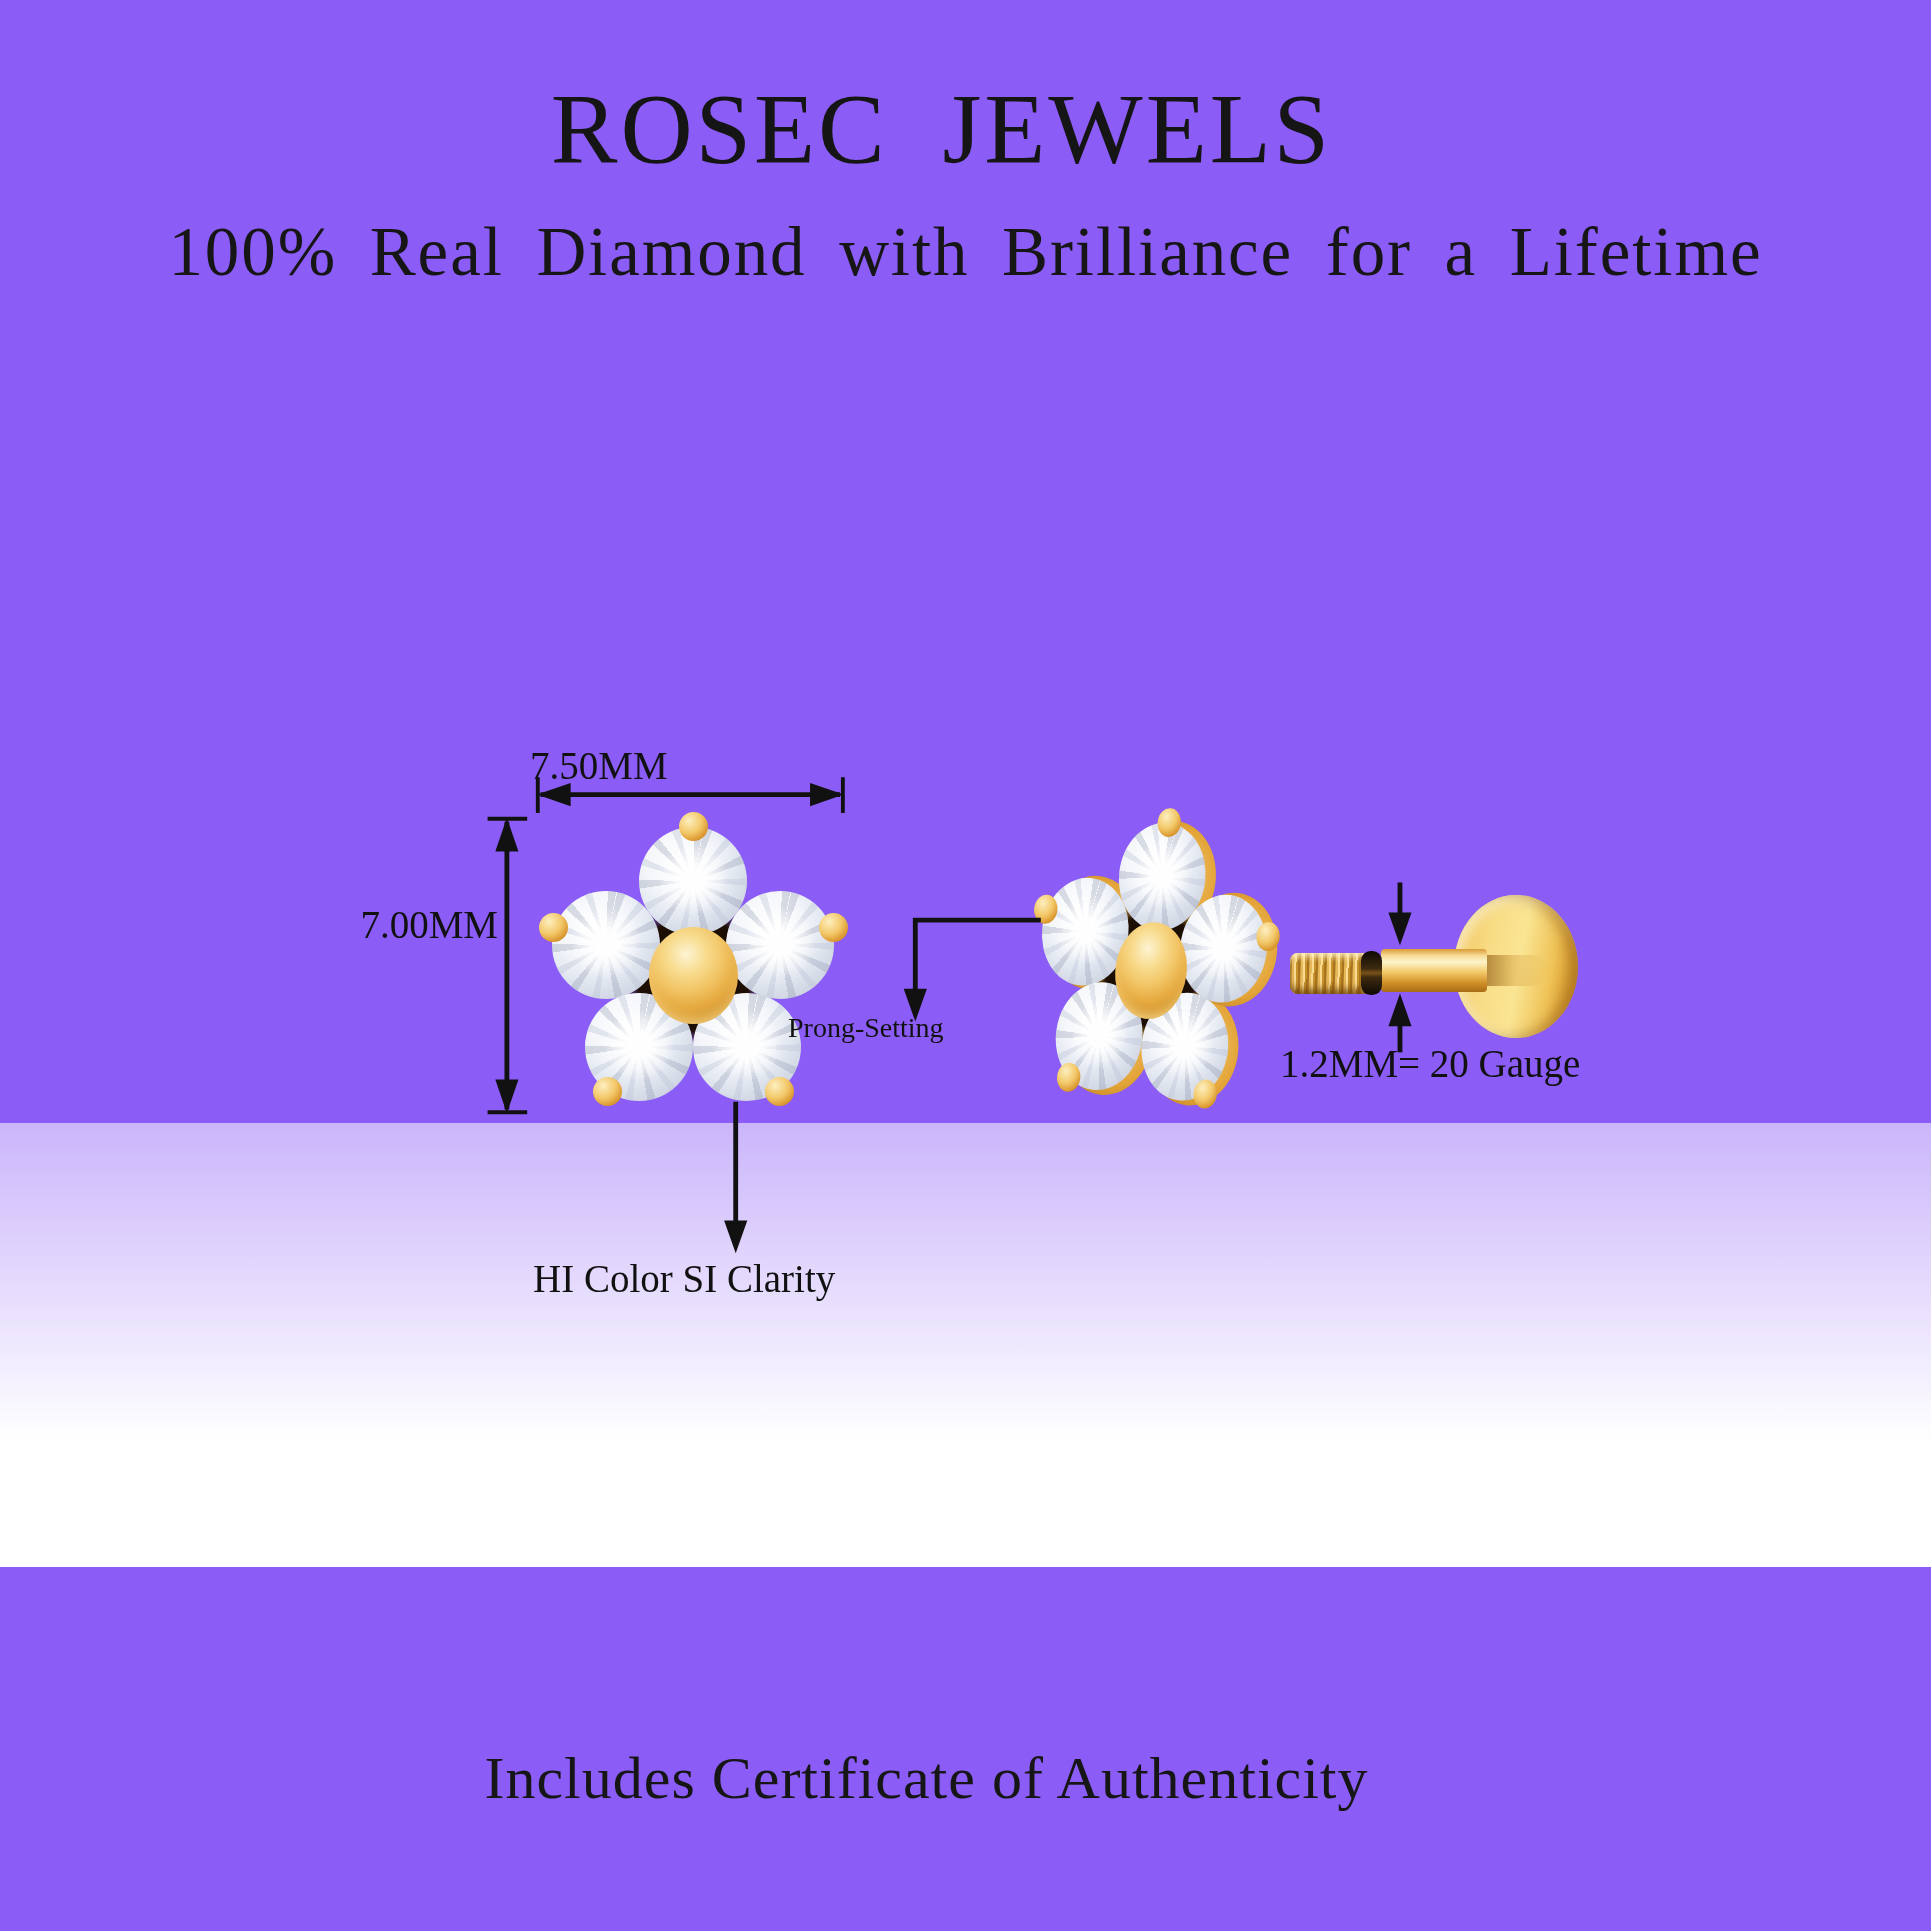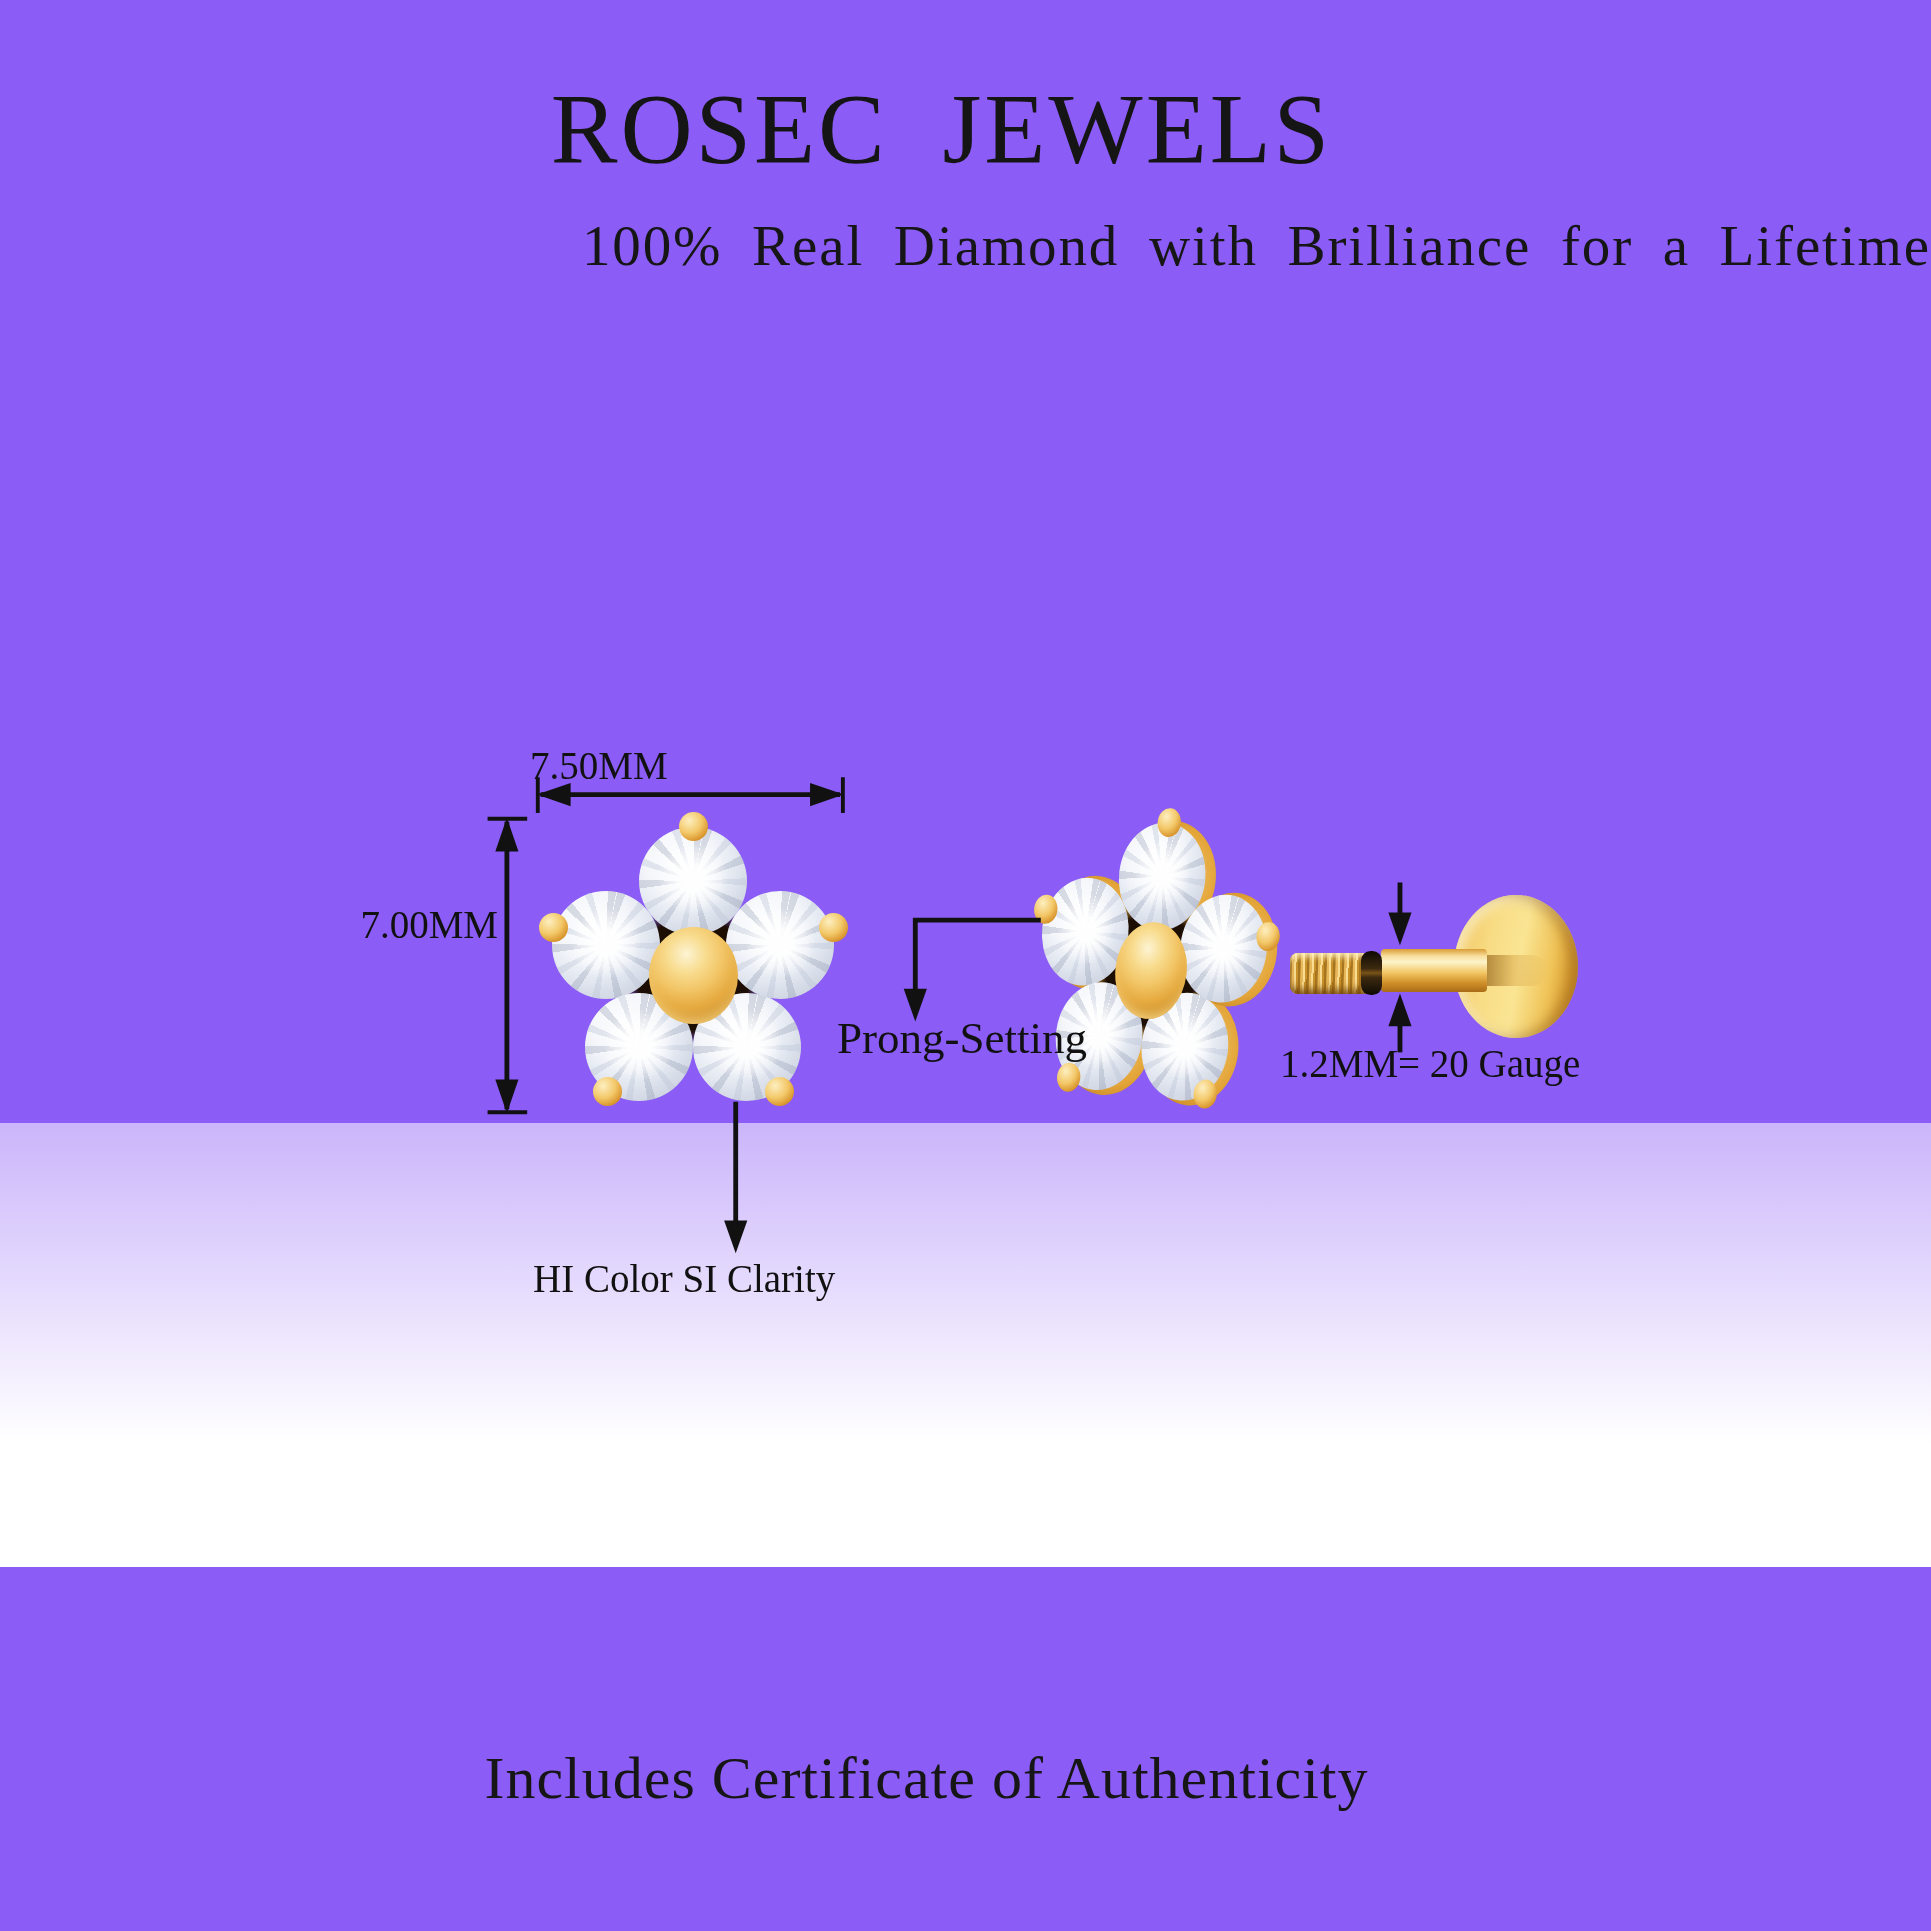--- a/index.html
+++ b/index.html
@@ -5,32 +5,32 @@
   html,body{margin:0;padding:0;background:#fff;}
   #canvas{
     position:relative;width:1931px;height:1931px;background:#8b5cf6;overflow:hidden;
     font-family:"Liberation Serif","DejaVu Serif",serif;color:#131313;
   }
   .abs{position:absolute;}
 
   
   .brand-title{left:0;right:48px;top:71px;text-align:center;font-size:100px;
     letter-spacing:2.9px;word-spacing:27px;color:#151515;}
-  .brand-tagline{left:0;right:0;top:213px;text-align:right;font-size:57px;
+  .brand-tagline{left:0;right:0;top:213px;text-align:center;font-size:69px;
     letter-spacing:1.9px;word-spacing:13.5px;color:#161616;}
 
   
   .footer-note{left:0;right:100px;top:1744px;text-align:center;font-size:60px;
     letter-spacing:1px;color:#161616;padding-left:22px;}
 
   
   .dim{font-size:39px;color:#111;}
   .label-width{left:530px;top:743px;width:290px;text-align:left;}
   .label-height{left:305px;top:902px;width:193px;text-align:right;}
-  .label-prong{left:837px;top:1012px;font-size:45px;}
+  .label-prong{left:788px;top:1012px;font-size:28px;}
   .label-gauge{left:1280px;top:1041px;}
   .label-note{left:533px;top:1256px;line-height:1.16;}
 
   
   .artwork{inset:0;z-index:3;}
   .refl-fade{left:0;top:1123px;width:1931px;height:444px;z-index:2;
     background:linear-gradient(to bottom,rgba(255,255,255,.55) 0%,#fff 72%);}
   .dims-svg{inset:0;z-index:4;pointer-events:none;}
   .lbl{z-index:5;}
 

